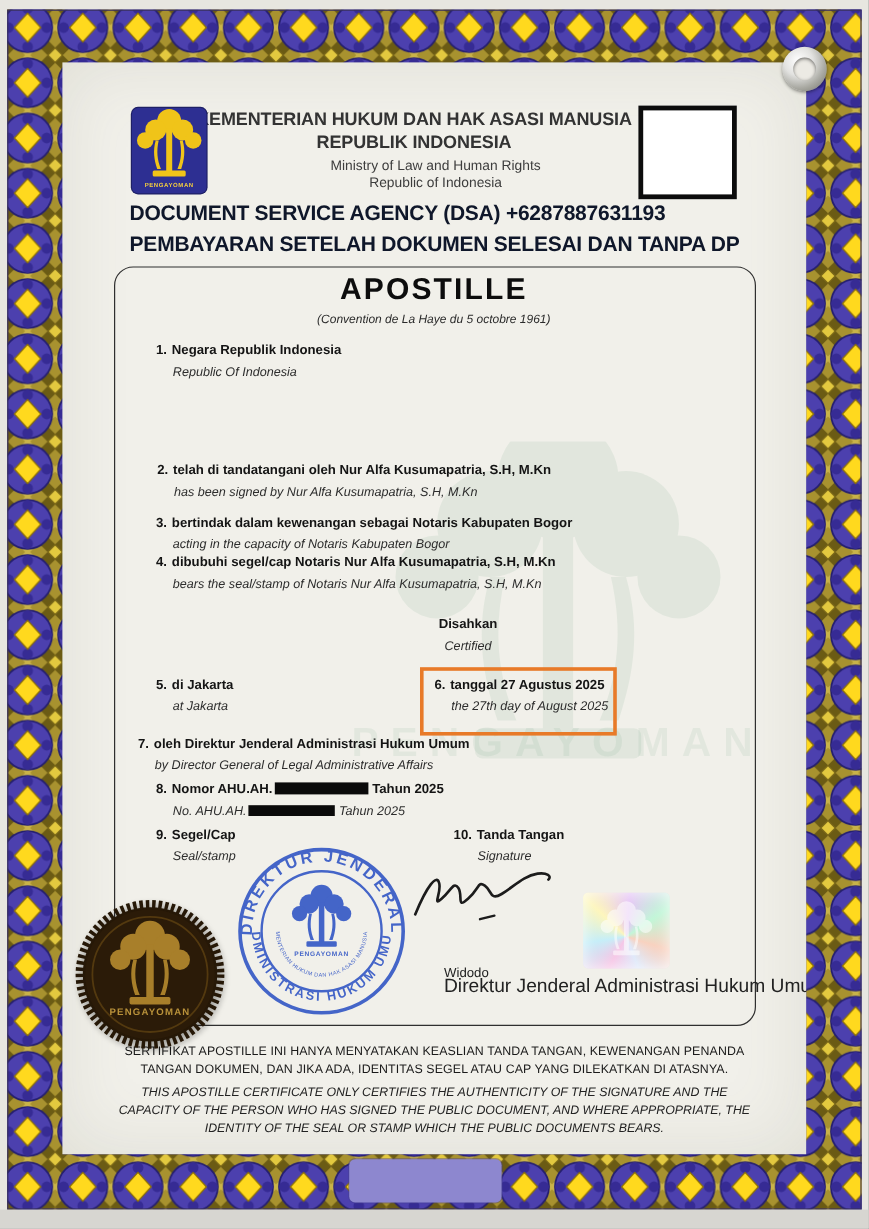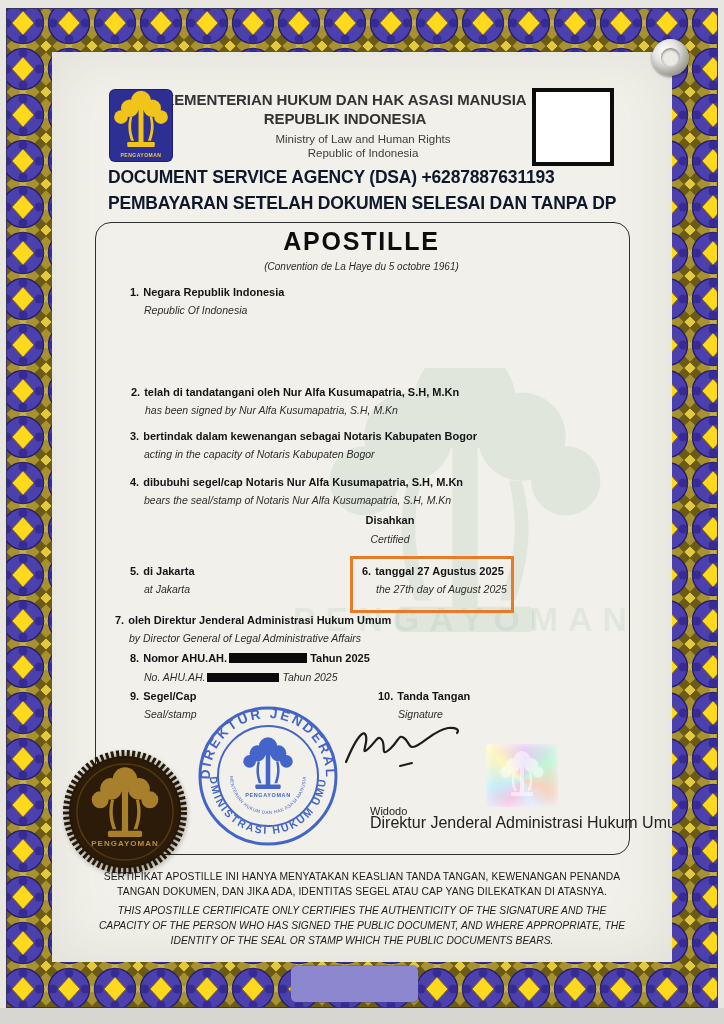--- a/index.html
+++ b/index.html
@@ -138,21 +138,21 @@
   <div class="abs cert-item" style="left:131px;top:386px">
     <div class="line-id"><span class="num">2.</span><span>telah di tandatangani oleh Nur Alfa Kusumapatria, S.H, M.Kn</span></div>
     <div class="line-en">has been signed by Nur Alfa Kusumapatria, S.H, M.Kn</div>
   </div>
 
   <div class="abs cert-item" style="left:130px;top:430px">
     <div class="line-id"><span class="num">3.</span><span>bertindak dalam kewenangan sebagai Notaris Kabupaten Bogor</span></div>
     <div class="line-en">acting in the capacity of Notaris Kabupaten Bogor</div>
   </div>
 
-  <div class="abs cert-item" style="left:130px;top:476px">
+  <div class="abs cert-item" style="left:130px;top:463px">
     <div class="line-id"><span class="num">4.</span><span>dibubuhi segel/cap Notaris Nur Alfa Kusumapatria, S.H, M.Kn</span></div>
     <div class="line-en">bears the seal/stamp of Notaris Nur Alfa Kusumapatria, S.H, M.Kn</div>
   </div>
 
   <div class="abs center-note" style="left:200px;top:514px;width:380px">
     <div class="line-id">Disahkan</div>
     <div class="line-en">Certified</div>
   </div>
 
   <div class="abs cert-item" style="left:130px;top:565px">

